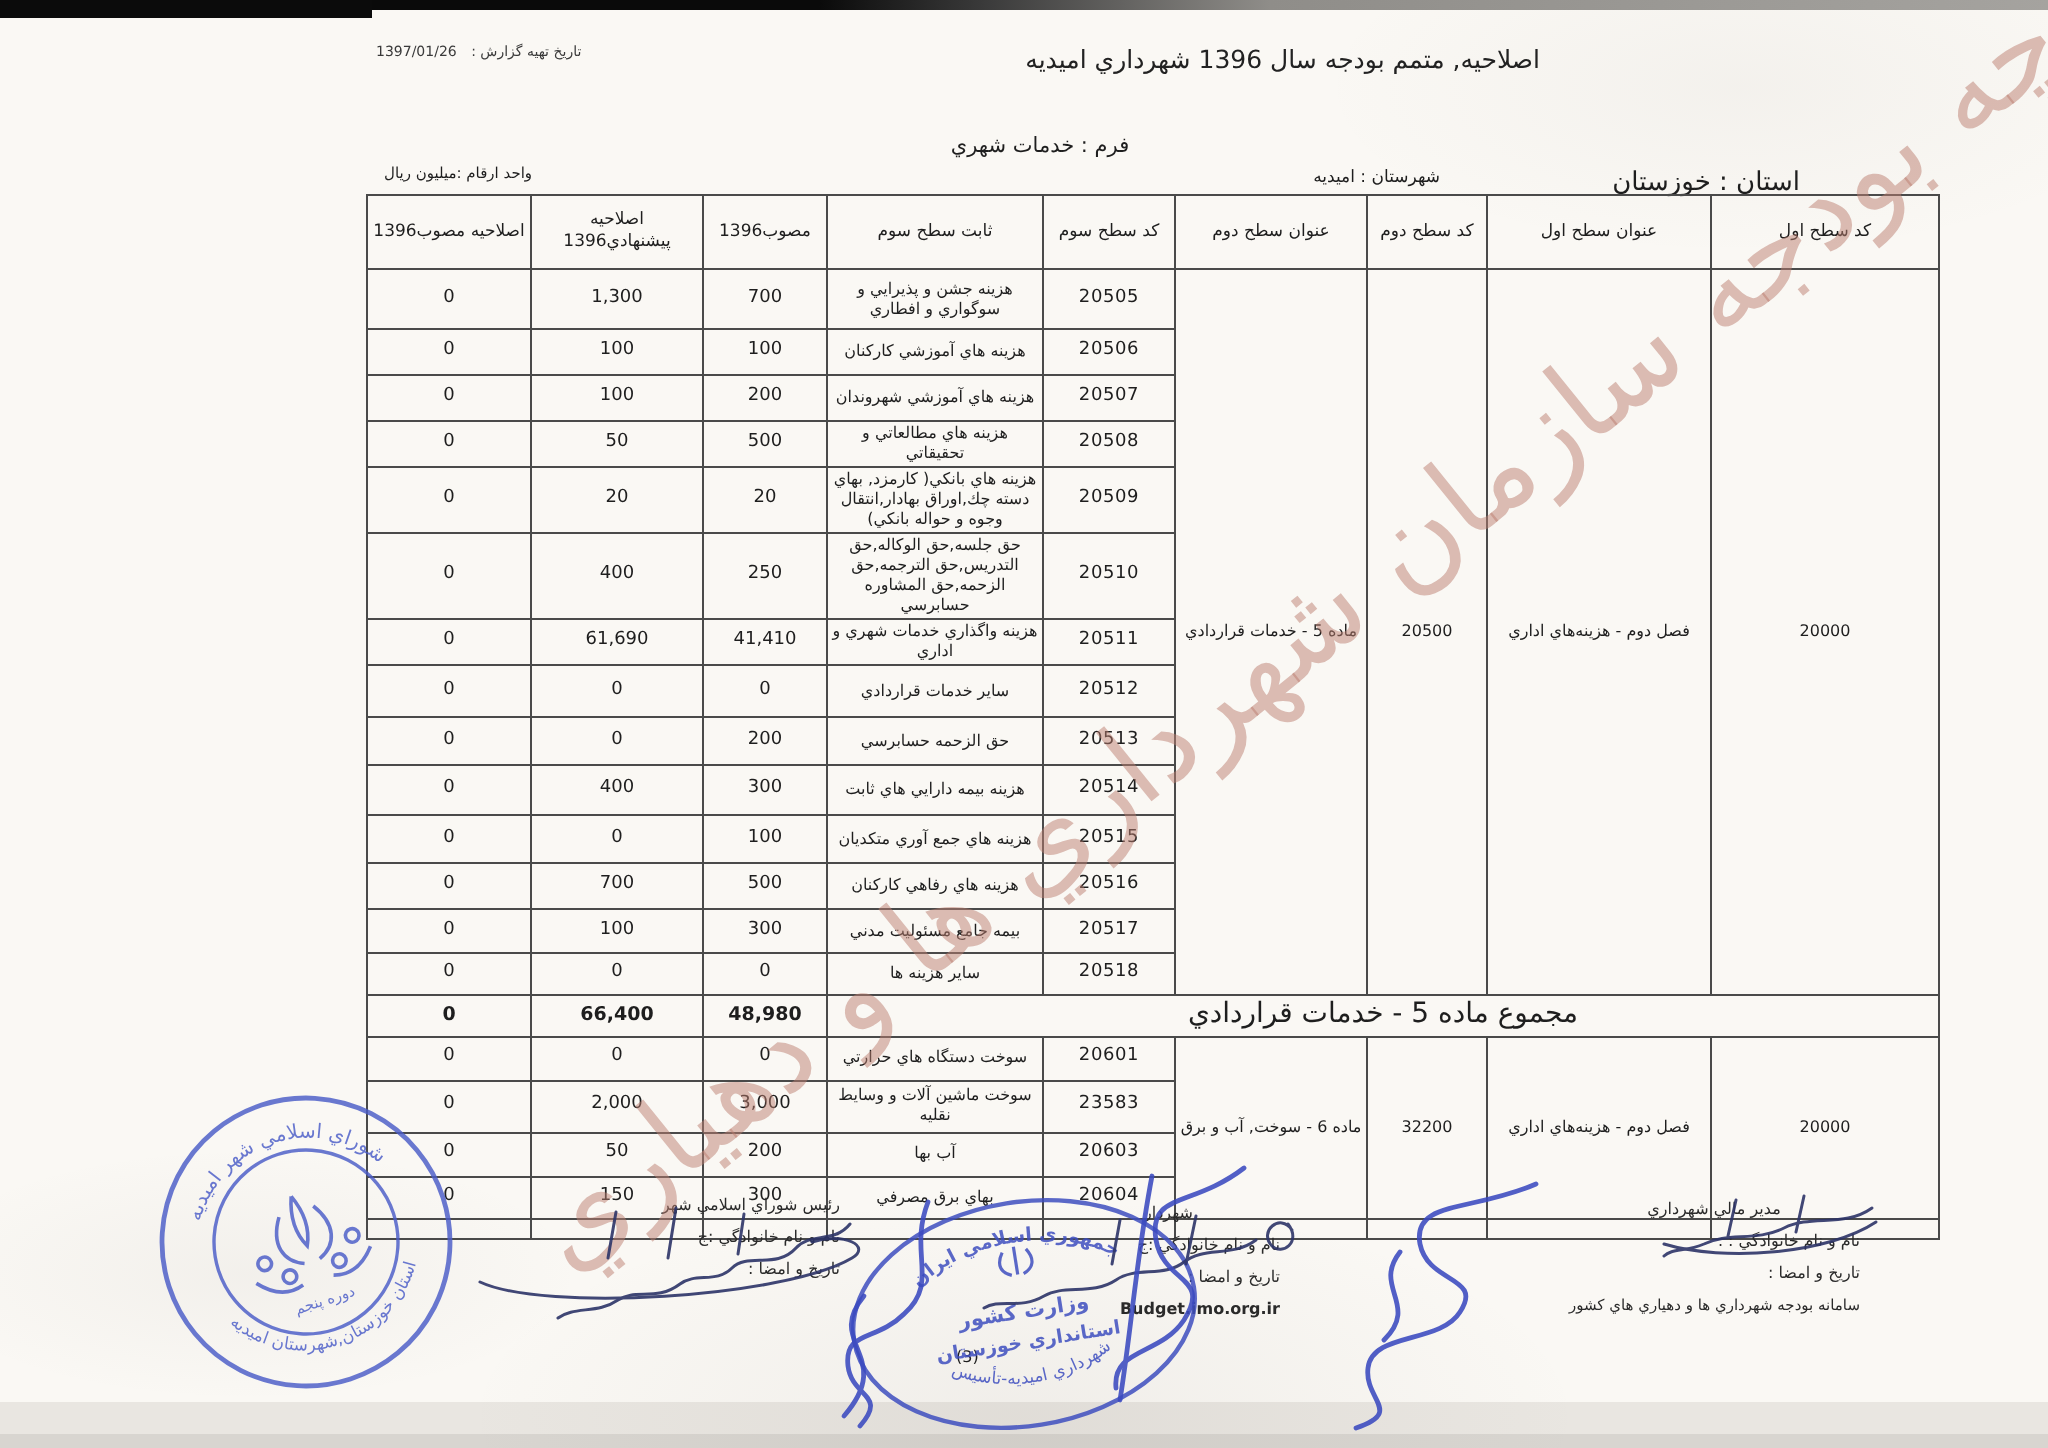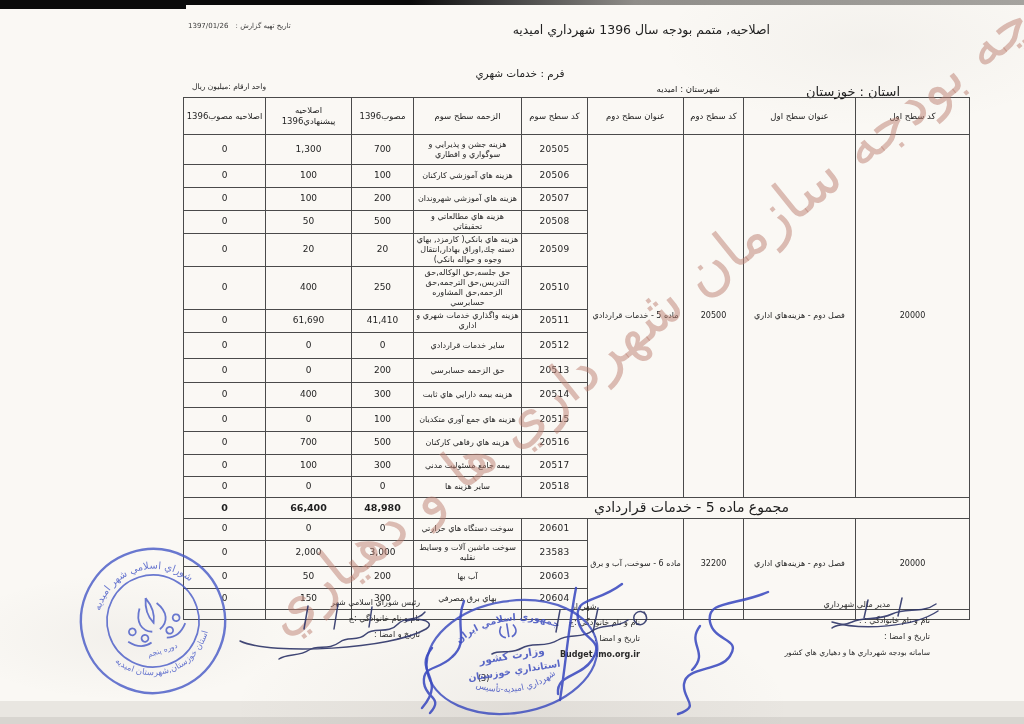--- a/index.html
+++ b/index.html
@@ -87,21 +87,21 @@
         <col style="width:86px">
         <col style="width:82px">
     </colgroup>
     <tbody>
         <tr>
       <th>كد سطح اول</th>
       <th>عنوان سطح اول</th>
       <th>كد سطح دوم</th>
       <th>عنوان سطح دوم</th>
       <th>كد سطح سوم</th>
-      <th>الزحمه سطح سوم</th>
+      <th>ثابت سطح سوم</th>
       <th>مصوب1396</th>
       <th>اصلاحيه پيشنهادي1396</th>
       <th>اصلاحيه مصوب1396</th>
     </tr>
     <tr style="height:30px">
       <td rowspan="14">20000</td>
       <td rowspan="14">فصل دوم - هزينه‌هاي اداري</td>
       <td rowspan="14">20500</td>
       <td rowspan="14">ماده 5 - خدمات قراردادي</td>
       <td class="c3">20505</td>

